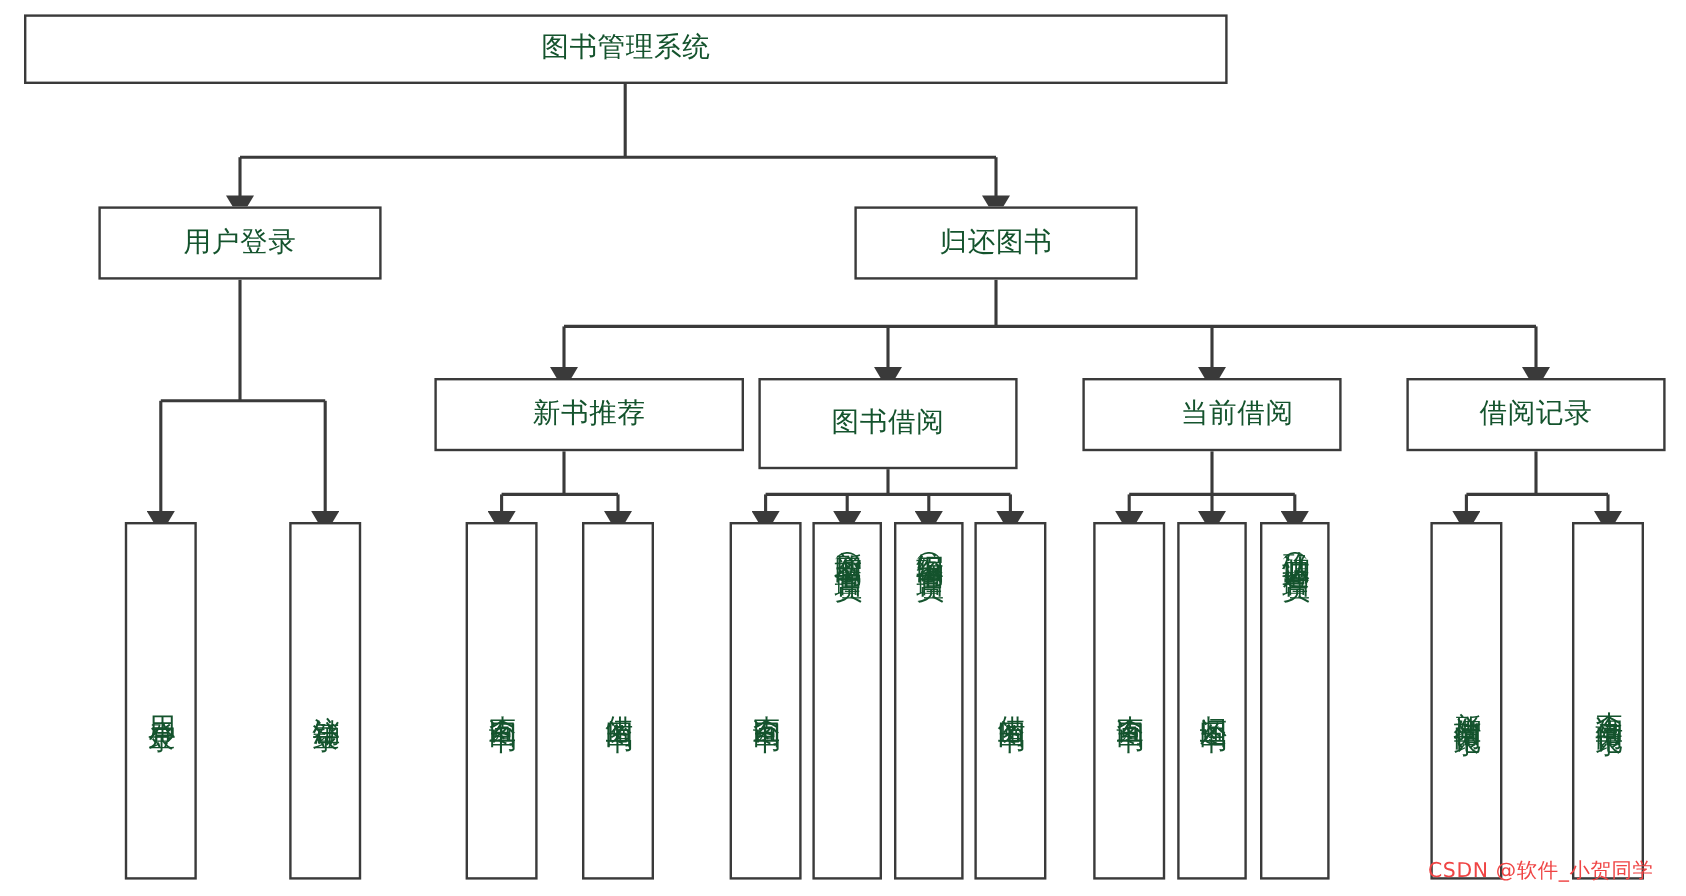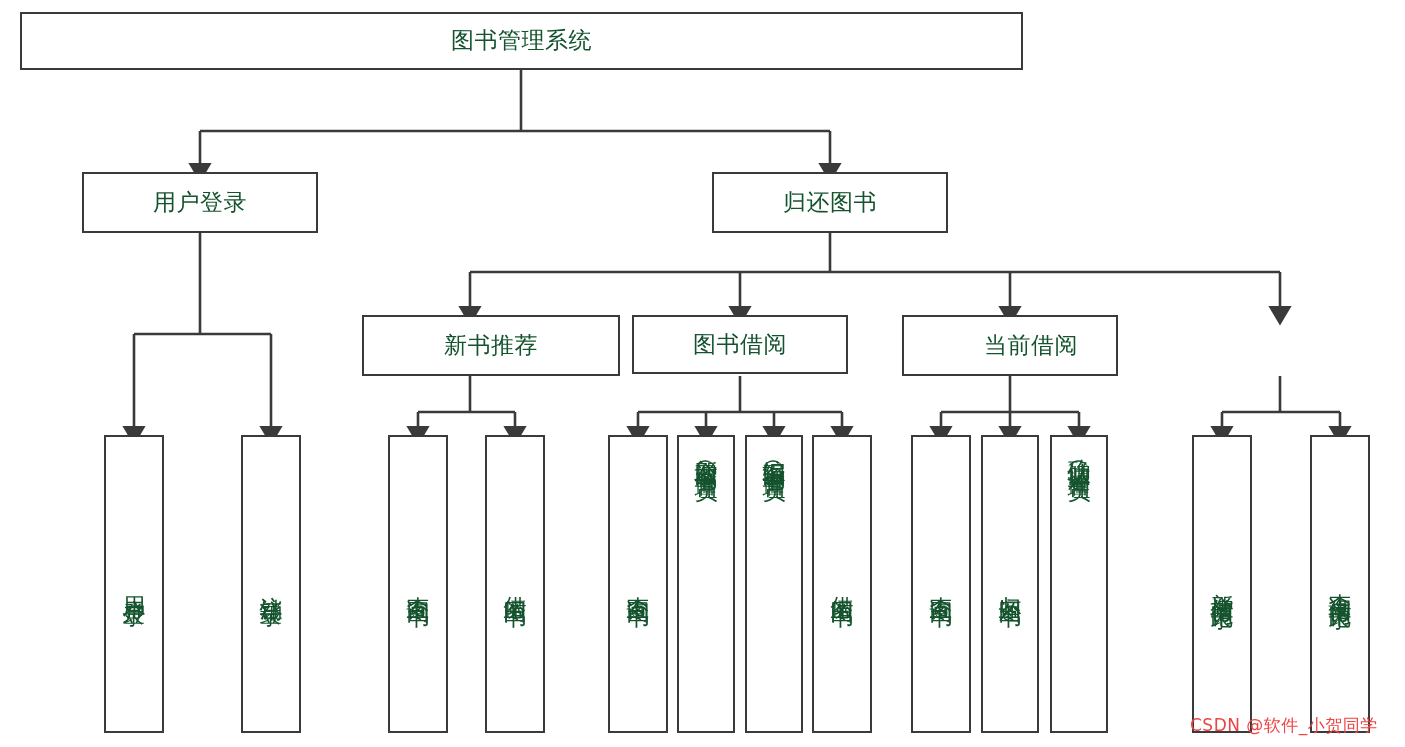--- a/index.html
+++ b/index.html
@@ -135,26 +135,29 @@
   <div class="node h" style="left:82px; top:172px; width:236px; height:61px;">
     <span class="lbl">用户登录</span>
   </div>
   <div class="node h" style="left:712px; top:172px; width:236px; height:61px;">
     <span class="lbl">归还图书</span>
   </div>
 
   <div class="node h" style="left:362px; top:315px; width:258px; height:61px;">
     <span class="lbl">新书推荐</span>
   </div>
-  <div class="node h" style="left:632px; top:315px; width:216px; height:59px;">
+  <div class="node h" style="left:632px; top:315px; width:216px; height:76px;">
     <span class="lbl">图书借阅</span>
   </div>
   <div class="node h" style="left:902px; top:315px; width:216px; height:61px;padding-left:42px;">
     <span class="lbl">当前借阅</span>
   </div>
+  <div class="node h" style="left:1172px; top:315px; width:216px; height:61px;">
+    <span class="lbl">借阅记录</span>
+  </div>
 
   <div class="node v mid" style="left:104px; top:435px; width:60px; height:298px;">
     <span class="lbl">用户登录</span>
   </div>
   <div class="node v mid" style="left:241px; top:435px; width:60px; height:298px;">
     <span class="lbl">注销登录</span>
   </div>
 
   <div class="node v mid" style="left:388px; top:435px; width:60px; height:298px;">
     <span class="lbl">查询图书</span>

